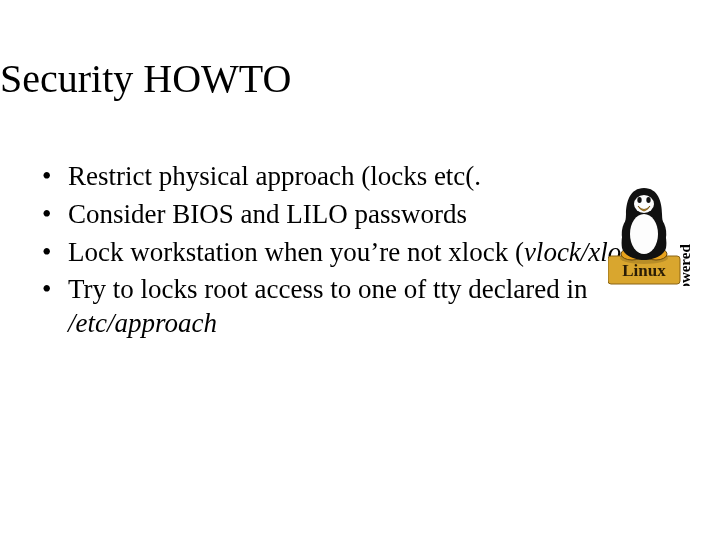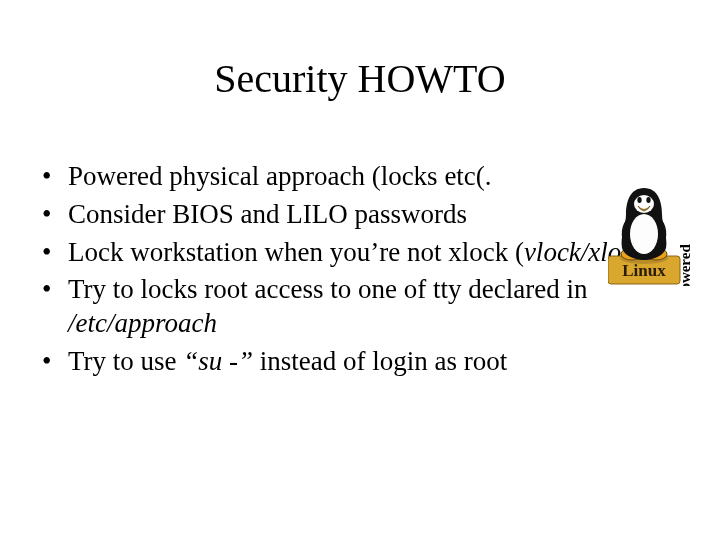--- a/index.html
+++ b/index.html
@@ -16,21 +16,21 @@
     position: relative;
     width: 720px;
     height: 540px;
     box-sizing: border-box;
   }
   .title {
     position: absolute;
     top: 55px;
     left: 0;
     width: 100%;
-    text-align: center;
+    text-align: left;
     font-size: 40px;
     font-weight: 400;
   }
   .bullets {
     position: absolute;
     top: 160px;
     left: 38px;
     right: 60px;
     font-size: 27px;
     line-height: 1.25;
@@ -62,33 +62,30 @@
 </style>
 </head>
 <body>
 
 <div class="slide">
 
   <div class="title">Security HOWTO</div>
 
   <ul class="bullets">
     <li>
-      <span>Powered physical approach (locks etc(.</span><span class="it"></span><span></span>
+      <span>Restrict physical approach (locks etc(.</span><span class="it"></span><span></span>
     </li>
     <li>
       <span>Consider BIOS and LILO passwords</span><span class="it"></span><span></span>
     </li>
     <li>
       <span>Lock workstation when you’re not xlock (</span><span class="it">vlock/xlock</span><span>(</span>
     </li>
     <li>
       <span>Try to locks root access to one of tty declared in </span><span class="it">/etc/approach</span><span></span>
-    </li>
-    <li>
-      <span>Try to use </span><span class="it">“su -”</span><span> instead of login as root</span>
     </li>
   </ul>
 
   <div class="logo">
     <svg viewBox="0 0 90 110" width="90" height="110">
 
       <rect x="0" y="80" width="72" height="28" rx="3" fill="#d9a62e" stroke="#8a6516" stroke-width="1"></rect>
       <text x="36" y="100" text-anchor="middle" font-family="Georgia, 'Times New Roman', serif" font-size="17" font-weight="bold" fill="#2a1d06">Linux</text>
 
       <rect x="73" y="0" width="17" height="108" fill="#ffffff"></rect>

